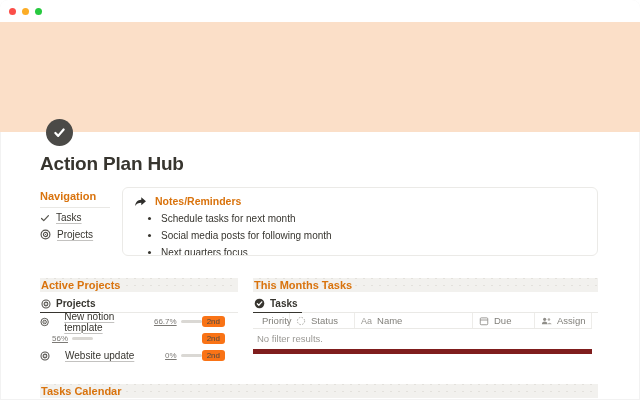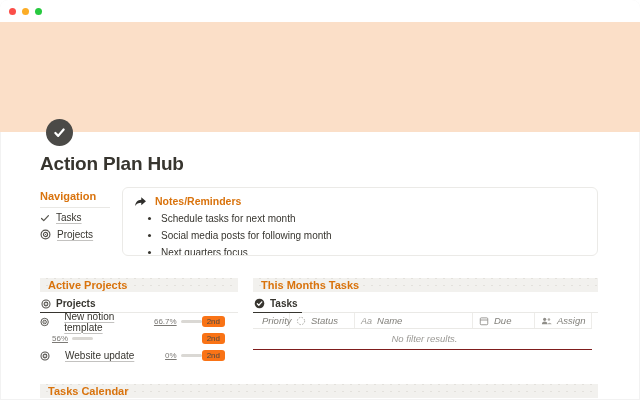--- a/index.html
+++ b/index.html
@@ -39,42 +39,42 @@
   .callout-title { font-size:10.5px; font-weight:700; color:#D9730D; }
   .callout-list { margin:4px 0 0 27px; }
   .callout-list li { font-size:10px; line-height:14px; margin-bottom:3px; color:#37352F; }
 
   
   .row2 { display:flex; gap:15px; margin-top:22px; }
   .col-left { width:198px; flex:none; }
   .col-right { flex:1; }
 
   .section-heading { height:14px; font-size:11px; font-weight:700; color:#D9730D; line-height:14px;
-                     padding-left:8px; background-color:#F2F1EE;
+                     padding-left:1px; background-color:#F2F1EE;
                      background-image:radial-gradient(circle,#E3E1DC 0.8px,transparent 1px);
                      background-size:8px 7px; background-position:3px 4px; }
 
   .tab-row { display:flex; margin-top:4px; border-bottom:1px solid #EAE9E6; }
   .tab { display:flex; align-items:center; gap:5px; padding:2px 4px 3px 1px; font-size:10px; font-weight:600;
          border-bottom:1.5px solid #37352F; margin-bottom:-1px; cursor:pointer; }
 
   .proj-row { display:flex; align-items:center; height:17px; font-size:10px; }
   .proj-name { display:flex; align-items:center; gap:15px; flex:1; min-width:0; cursor:pointer; }
   .proj-pct { width:28px; text-align:right; font-size:8px; color:#7B7975; flex:none;text-decoration:underline; }
   .proj-bar { width:21px; height:2.5px; border-radius:2px; background:#DAD8D4; margin-left:4px; flex:none; overflow:hidden; }
   .proj-bar-fill { height:100%; background:#56544F; border-radius:2px; }
   .badge { margin-left:auto; margin-right:13px; background:#f97316; color:#4B4945; font-size:8px;
            line-height:11px; padding:0 5px; border-radius:3px; flex:none; }
 
-  .task-table { width:339px; border-bottom:1px solid #7f1d1d;font-style:italic; }
+  .task-table { width:339px; border-bottom:5px solid #7f1d1d; }
   .task-header { display:flex; height:16px; border-bottom:1px solid #EAE9E6; color:#82807B; font-size:9.5px; }
   .th { display:flex; align-items:center; gap:5px; padding-left:6px; border-right:1px solid #EDECE9; flex:none; cursor:pointer; }
   .th:first-child { padding-left:4px; }
   .th-aa { font-size:9px; color:#9A9893; font-weight:400; }
-  .empty-row { font-size:9.5px; color:#9B9995; padding:4px 0 5px 4px;text-align:center; }
+  .empty-row { font-size:9.5px; color:#9B9995; padding:4px 0 5px 4px; }
 
   .calendar-heading { margin-top:20px; width:558px; }
 
   svg { display:block; }
 </style>
 </head>
 <body>
 
 <div class="window">
 

